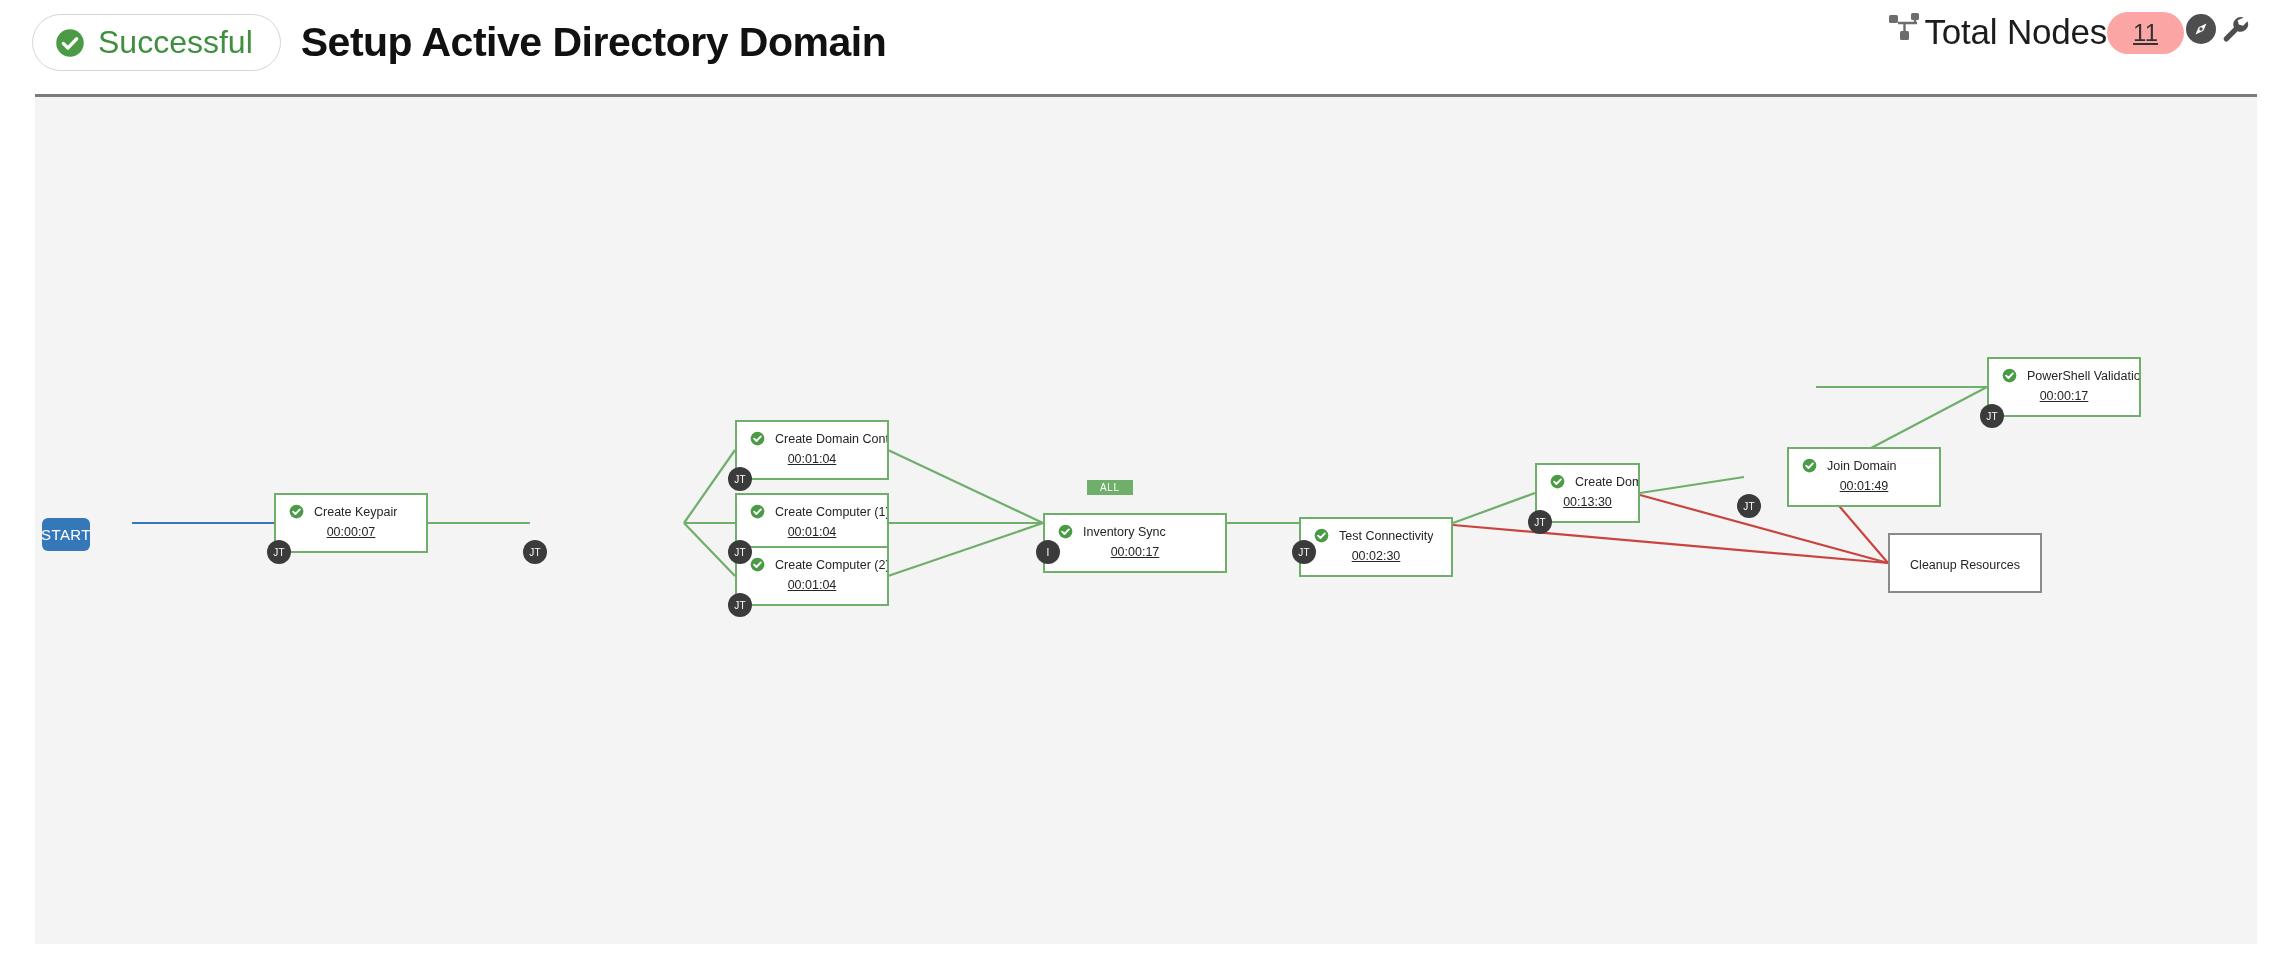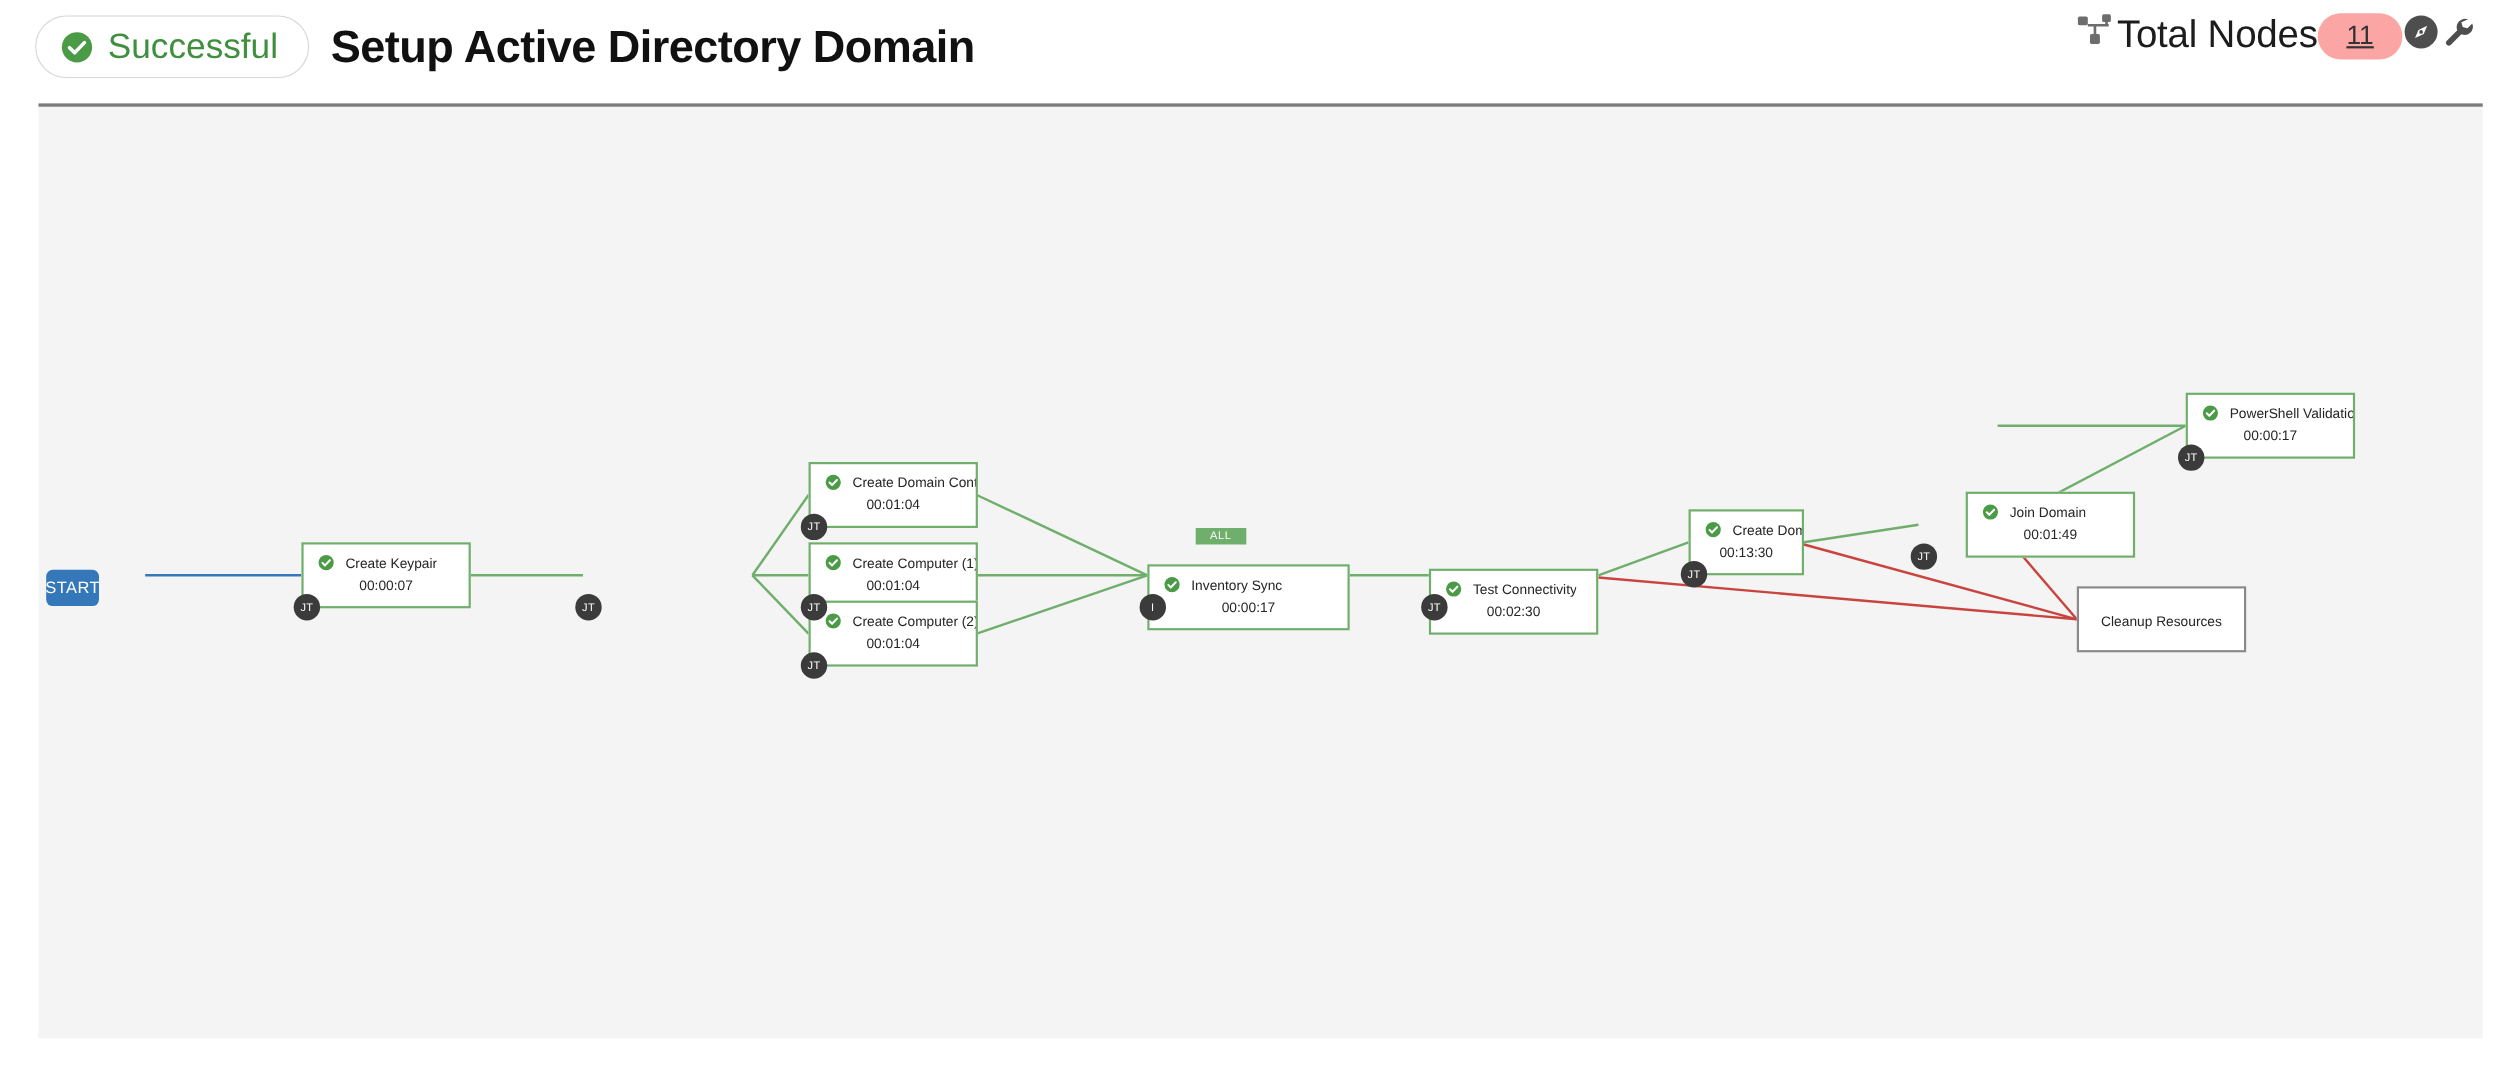--- a/index.html
+++ b/index.html
@@ -144,20 +144,21 @@
     top: 23px;
   }
   .node-duration {
     position: absolute;
     left: 0;
     top: 30px;
     width: 100%;
     text-align: center;
     font-size: 12.5px;
     color: #252525;
+    text-decoration: underline;
   }
   .node-check {
     width: 15px;
     height: 15px;
     flex: none;
     display: block;
   }
 
   
   .avatar {

